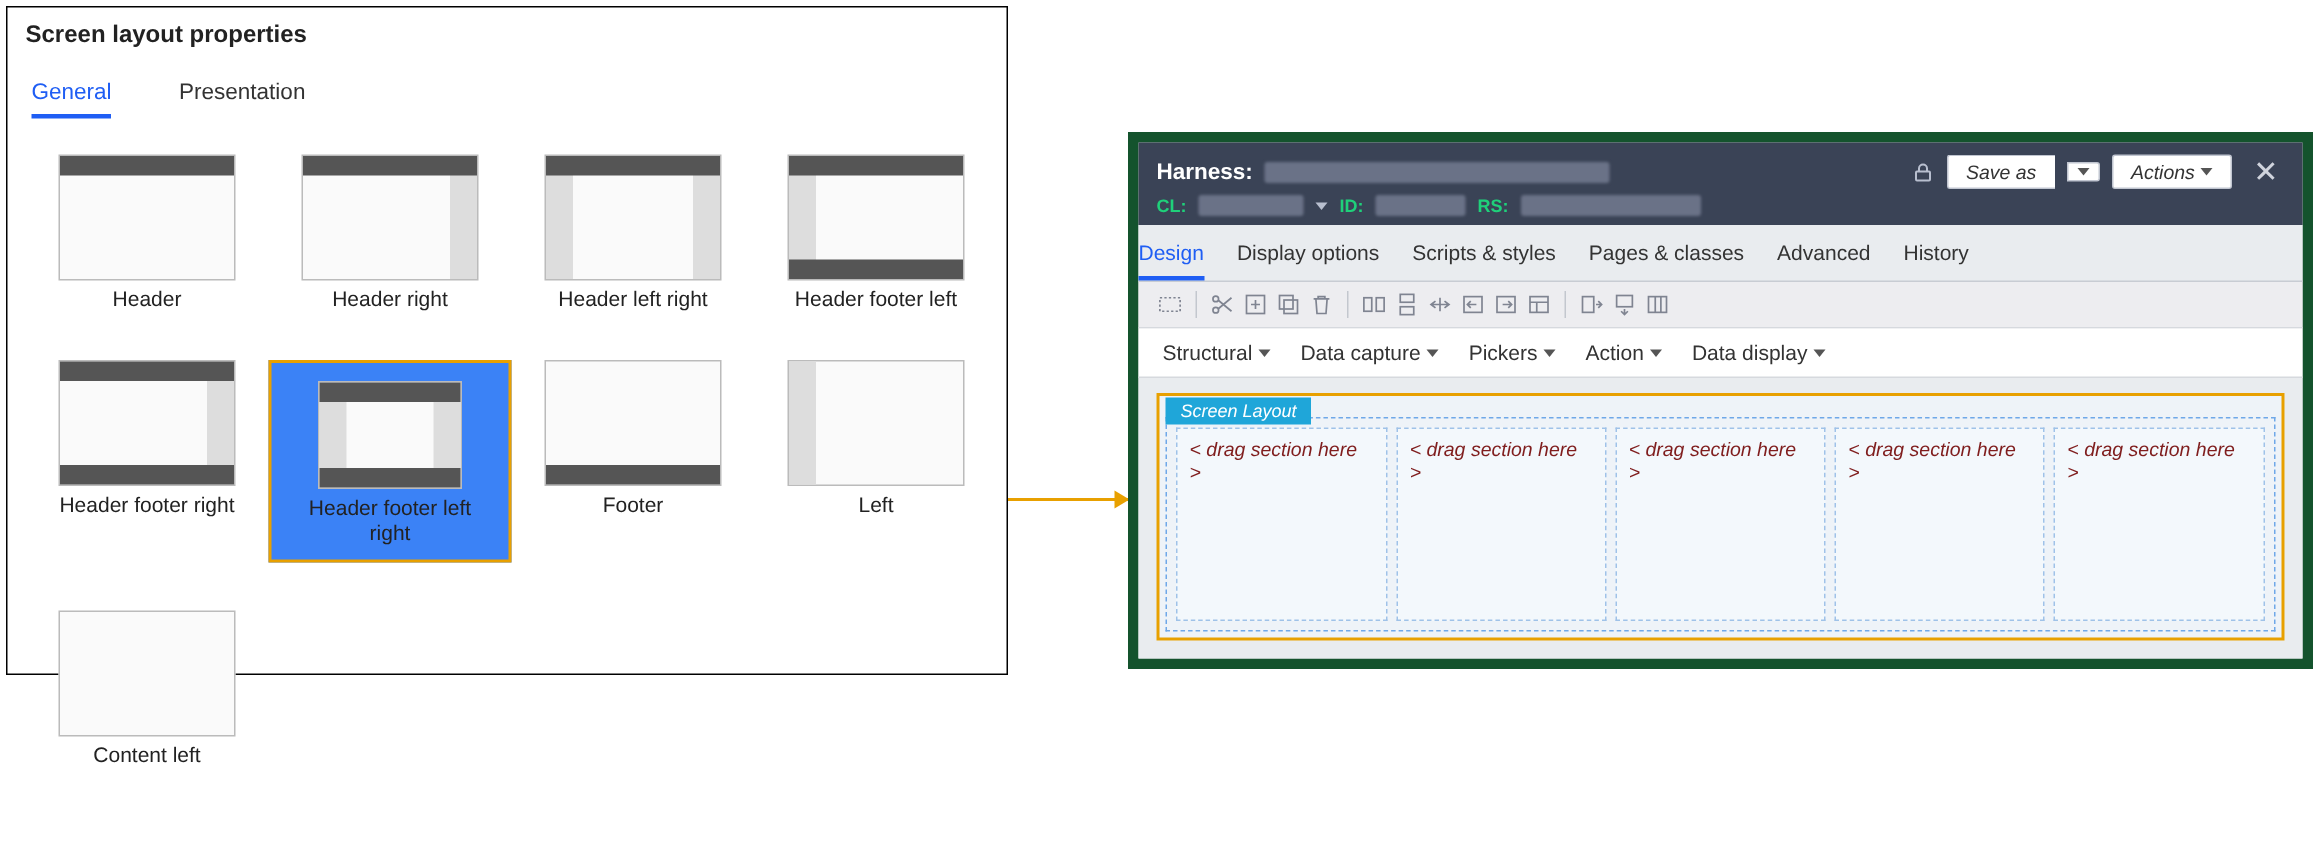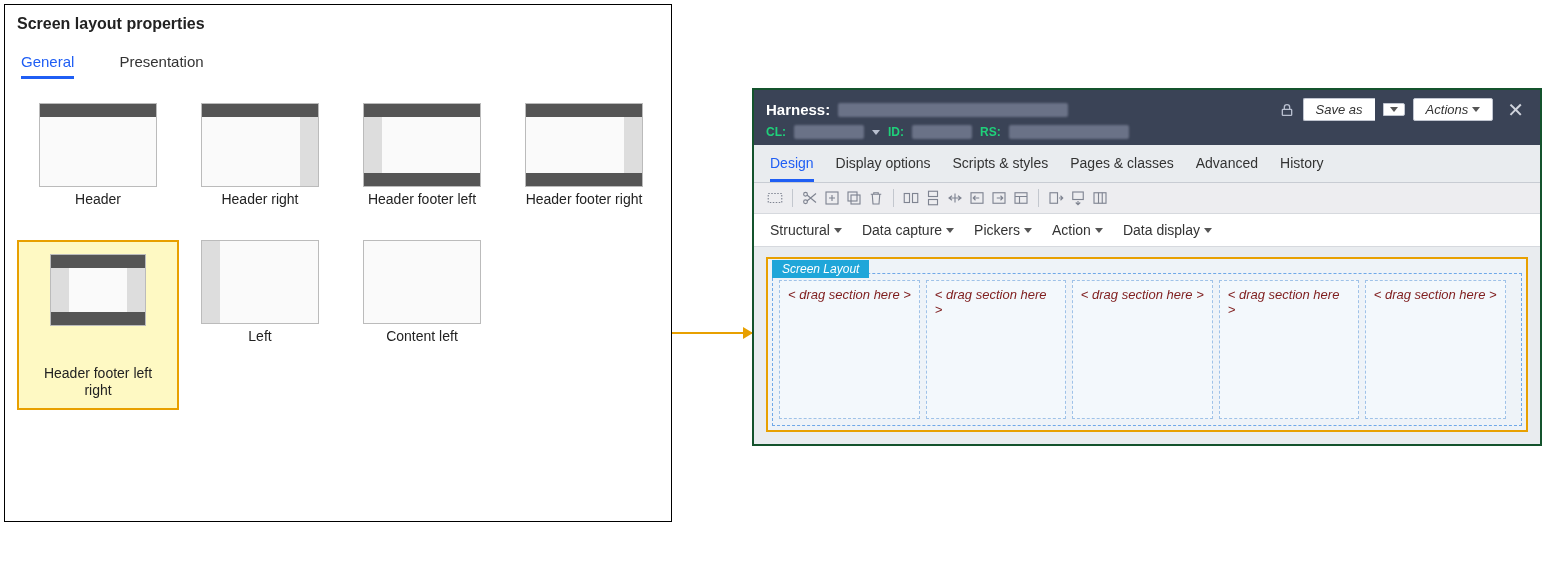--- a/index.html
+++ b/index.html
@@ -11,21 +11,21 @@
     color: #222;
     width: 1546px;
     height: 565px;
     position: relative;
   }
 
   
   .props-panel {
     position: absolute;
     left: 4px; top: 4px;
-    width: 668px; height: 518px;
+    width: 668px; height: 446px;
     border: 1px solid #000;
     background: #fff;
     padding: 10px 12px 6px 12px;
   }
   .props-title { font-weight: 600; font-size: 16px; margin-bottom: 18px; }
   .tabs-row { display: flex; gap: 45px; border-bottom: 0; margin-left: 4px; }
   .tab {
     padding: 2px 0 6px 0;
     cursor: pointer;
     font-size: 15px;
@@ -51,27 +51,26 @@
     align-items: center;
     cursor: pointer;
   }
   .opt-label {
     text-align: center;
     max-width: 150px;
     line-height: 1.2;
     margin-top: 4px;
   }
   .opt-sel-wrap {
-    background: #fef9c3;
+    background: #3b82f6;
     border: 2px solid #e8a000;
     padding: 12px 18px 10px 18px;
     display: flex;
     flex-direction: column;
     align-items: center;
-    gap: 35px;
   }
   .thumb {
     width: 118px; height: 84px;
     background: #fafafa;
     border: 1px solid #bbb;
     position: relative;
   }
   .th-top { position:absolute; left:0; right:0; top:0; height:13px; background:#555; }
   .th-bot { position:absolute; left:0; right:0; bottom:0; height:13px; background:#555; }
   .th-left { position:absolute; left:0; top:0; bottom:0; width:18px; background:#ddd; }
@@ -94,21 +93,21 @@
     border-left: 10px solid #e8a000;
     border-top: 6px solid transparent;
     border-bottom: 6px solid transparent;
   }
 
   
   .editor {
     position: absolute;
     left: 752px; top: 88px;
     width: 790px; height: 358px;
-    border: 2px solid #14532d;
+    border: 7px solid #14532d;
     background: #e9ecef;
     display: flex; flex-direction: column;
   }
   .editor-head {
     background: #3a4356;
     color: #d0d4dd;
     padding: 8px 10px 6px 12px;
     display: flex; flex-direction: column;
     gap: 4px;
   }
@@ -126,21 +125,21 @@
   .btn.split-main { border-radius: 2px 0 0 2px; border-right:none; }
   .btn.split-caret { padding:3px 6px; border-radius:0 2px 2px 0; }
   .caret { width:0;height:0;border-left:4px solid transparent;border-right:4px solid transparent;border-top:5px solid #555; display:inline-block; }
   .caret.light { border-top-color:#b8bfcf; }
   .close-x { color:#d0d4dd; font-size:20px; padding:0 6px; cursor:pointer; line-height:1; }
 
   .head-row2 { display:flex; align-items:center; gap:8px; font-size:12px; }
   .hr2-lbl { color:#1fd07a; font-weight:600; }
 
   .editor-tabs {
-    display:flex; gap:22px; padding:0 16px; background:#e9ecef;
+    display:flex; gap:22px; padding:0 0; background:#e9ecef;
     border-bottom:1px solid #c8ccd3;
   }
   .etab { padding:10px 0 8px; font-size:14px; color:#333; cursor:pointer; }
   .etab.active { color:#1f5ef4; border-bottom:3px solid #1f5ef4; }
 
   .toolbar {
     display:flex; align-items:center; gap:4px; padding:6px 12px;
     border-bottom:1px solid #d6d9de; background:#ededf0;
   }
   .ticon {
@@ -195,20 +194,28 @@
           <div class="th-top"></div>
         </div>
         <div class="opt-label">Header</div>
       </div>
       <div class="opt">
         <div class="thumb">
           <div class="th-right"></div>
           <div class="th-top"></div>
         </div>
         <div class="opt-label">Header right</div>
+      </div>
+      <div class="opt">
+        <div class="thumb">
+          <div class="th-left"></div>
+          <div class="th-right"></div>
+          <div class="th-top"></div>
+        </div>
+        <div class="opt-label">Header left right</div>
       </div>
       <div class="opt">
         <div class="thumb">
           <div class="th-left"></div>
           <div class="th-top"></div>
           <div class="th-bot"></div>
         </div>
         <div class="opt-label">Header footer left</div>
       </div>
       <div class="opt">
@@ -222,20 +229,26 @@
       <div class="opt">
         <div class="opt-sel-wrap">
           <div class="thumb smaller">
             <div class="th-left"></div>
             <div class="th-right"></div>
             <div class="th-top"></div>
             <div class="th-bot"></div>
           </div>
           <div class="opt-label">Header footer left right</div>
         </div>
+      </div>
+      <div class="opt">
+        <div class="thumb">
+          <div class="th-bot"></div>
+        </div>
+        <div class="opt-label">Footer</div>
       </div>
       <div class="opt">
         <div class="thumb">
           <div class="th-left"></div>
         </div>
         <div class="opt-label">Left</div>
       </div>
       <div class="opt">
         <div class="thumb"></div>
         <div class="opt-label">Content left</div>

